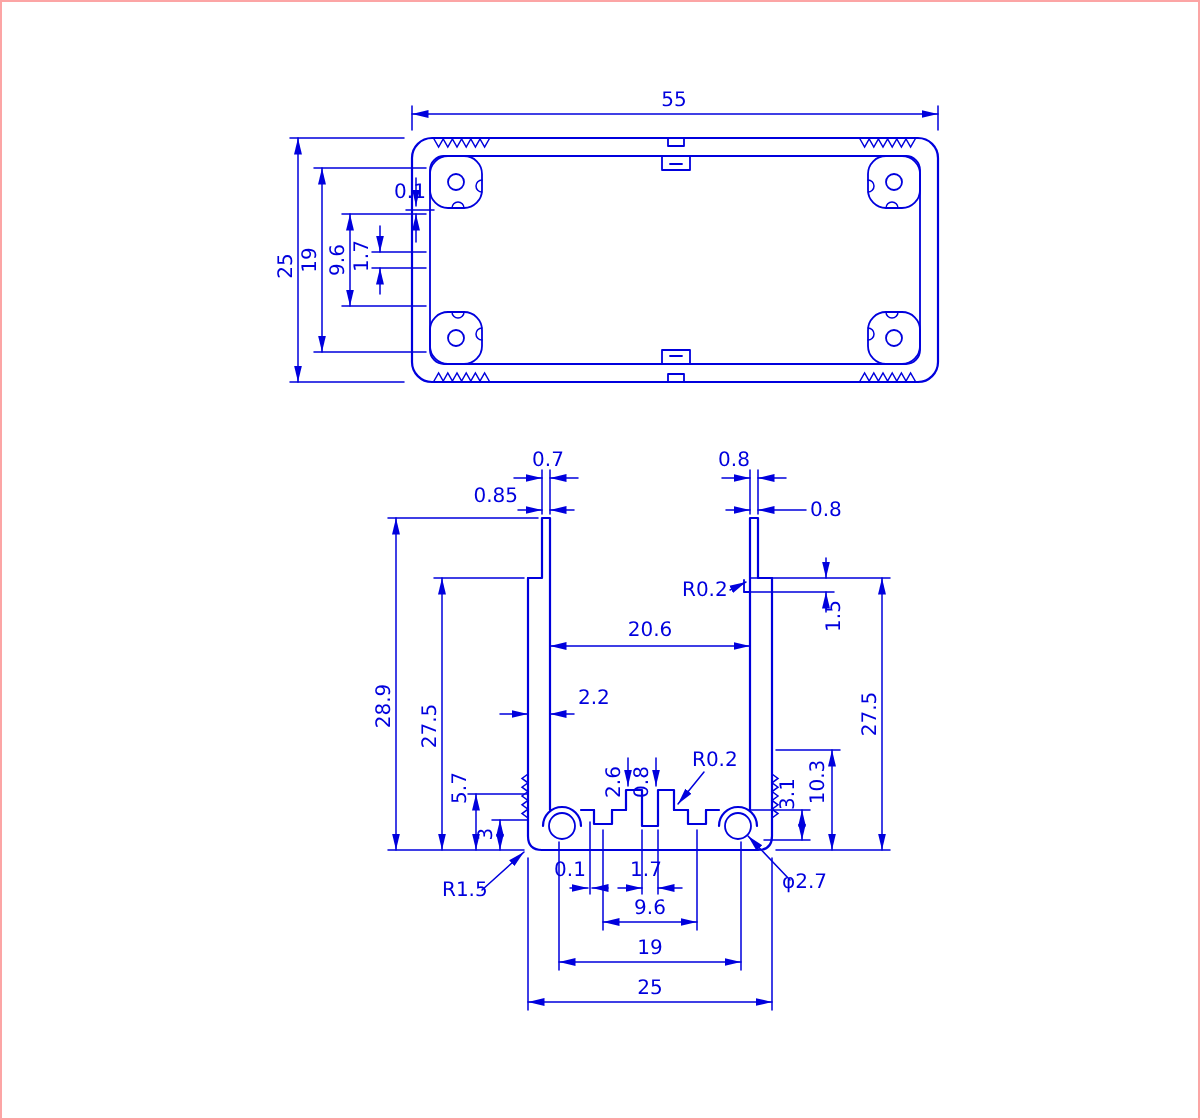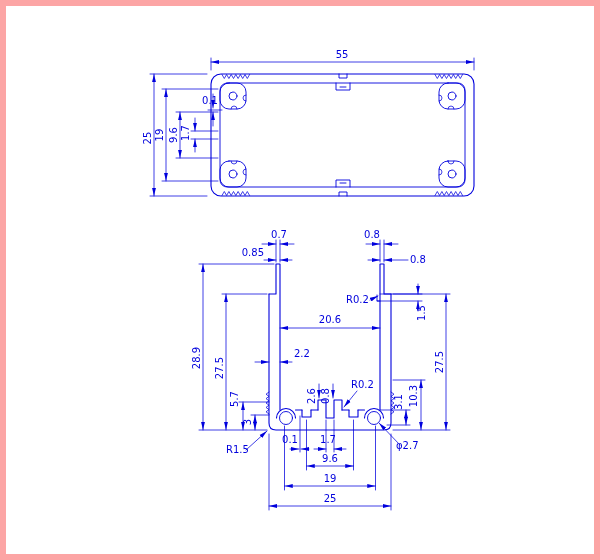--- a/index.html
+++ b/index.html
@@ -1,18 +1,18 @@
 <!DOCTYPE html>
 <html style="--line: #0000dd; --bg: #ffffff;"><head>
 <meta charset="utf-8">
 <style>
   :root{ --line:#0000dd; --bg:#ffffff; }
   *{ margin:0; padding:0; box-sizing:border-box; }
   body{ background:#fff; font-family:"DejaVu Sans", sans-serif; }
-  .canvas{ position:relative; width:600px; height:560px; background:var(--bg); border:6px solid #fca5a5; overflow:hidden; }
+  .canvas{ position:relative; width:600px; height:560px; background:var(--bg); border:1px solid #fca5a5; overflow:hidden; }
   svg{ display:block; }
   .ol { fill:none; stroke:var(--line); stroke-width:1.1; stroke-linejoin:round; stroke-linecap:round; }
   .ol2{ fill:none; stroke:var(--line); stroke-width:.9;  stroke-linejoin:round; stroke-linecap:round; }
   .th { fill:none; stroke:var(--line); stroke-width:.75; stroke-linecap:round; }
   text{ fill:var(--line); font-family:"DejaVu Sans", sans-serif; font-size:10px; text-anchor:middle; }
   .as{ text-anchor:start; } .ae{ text-anchor:end; }
 </style>
 </head>
 <body>
 

